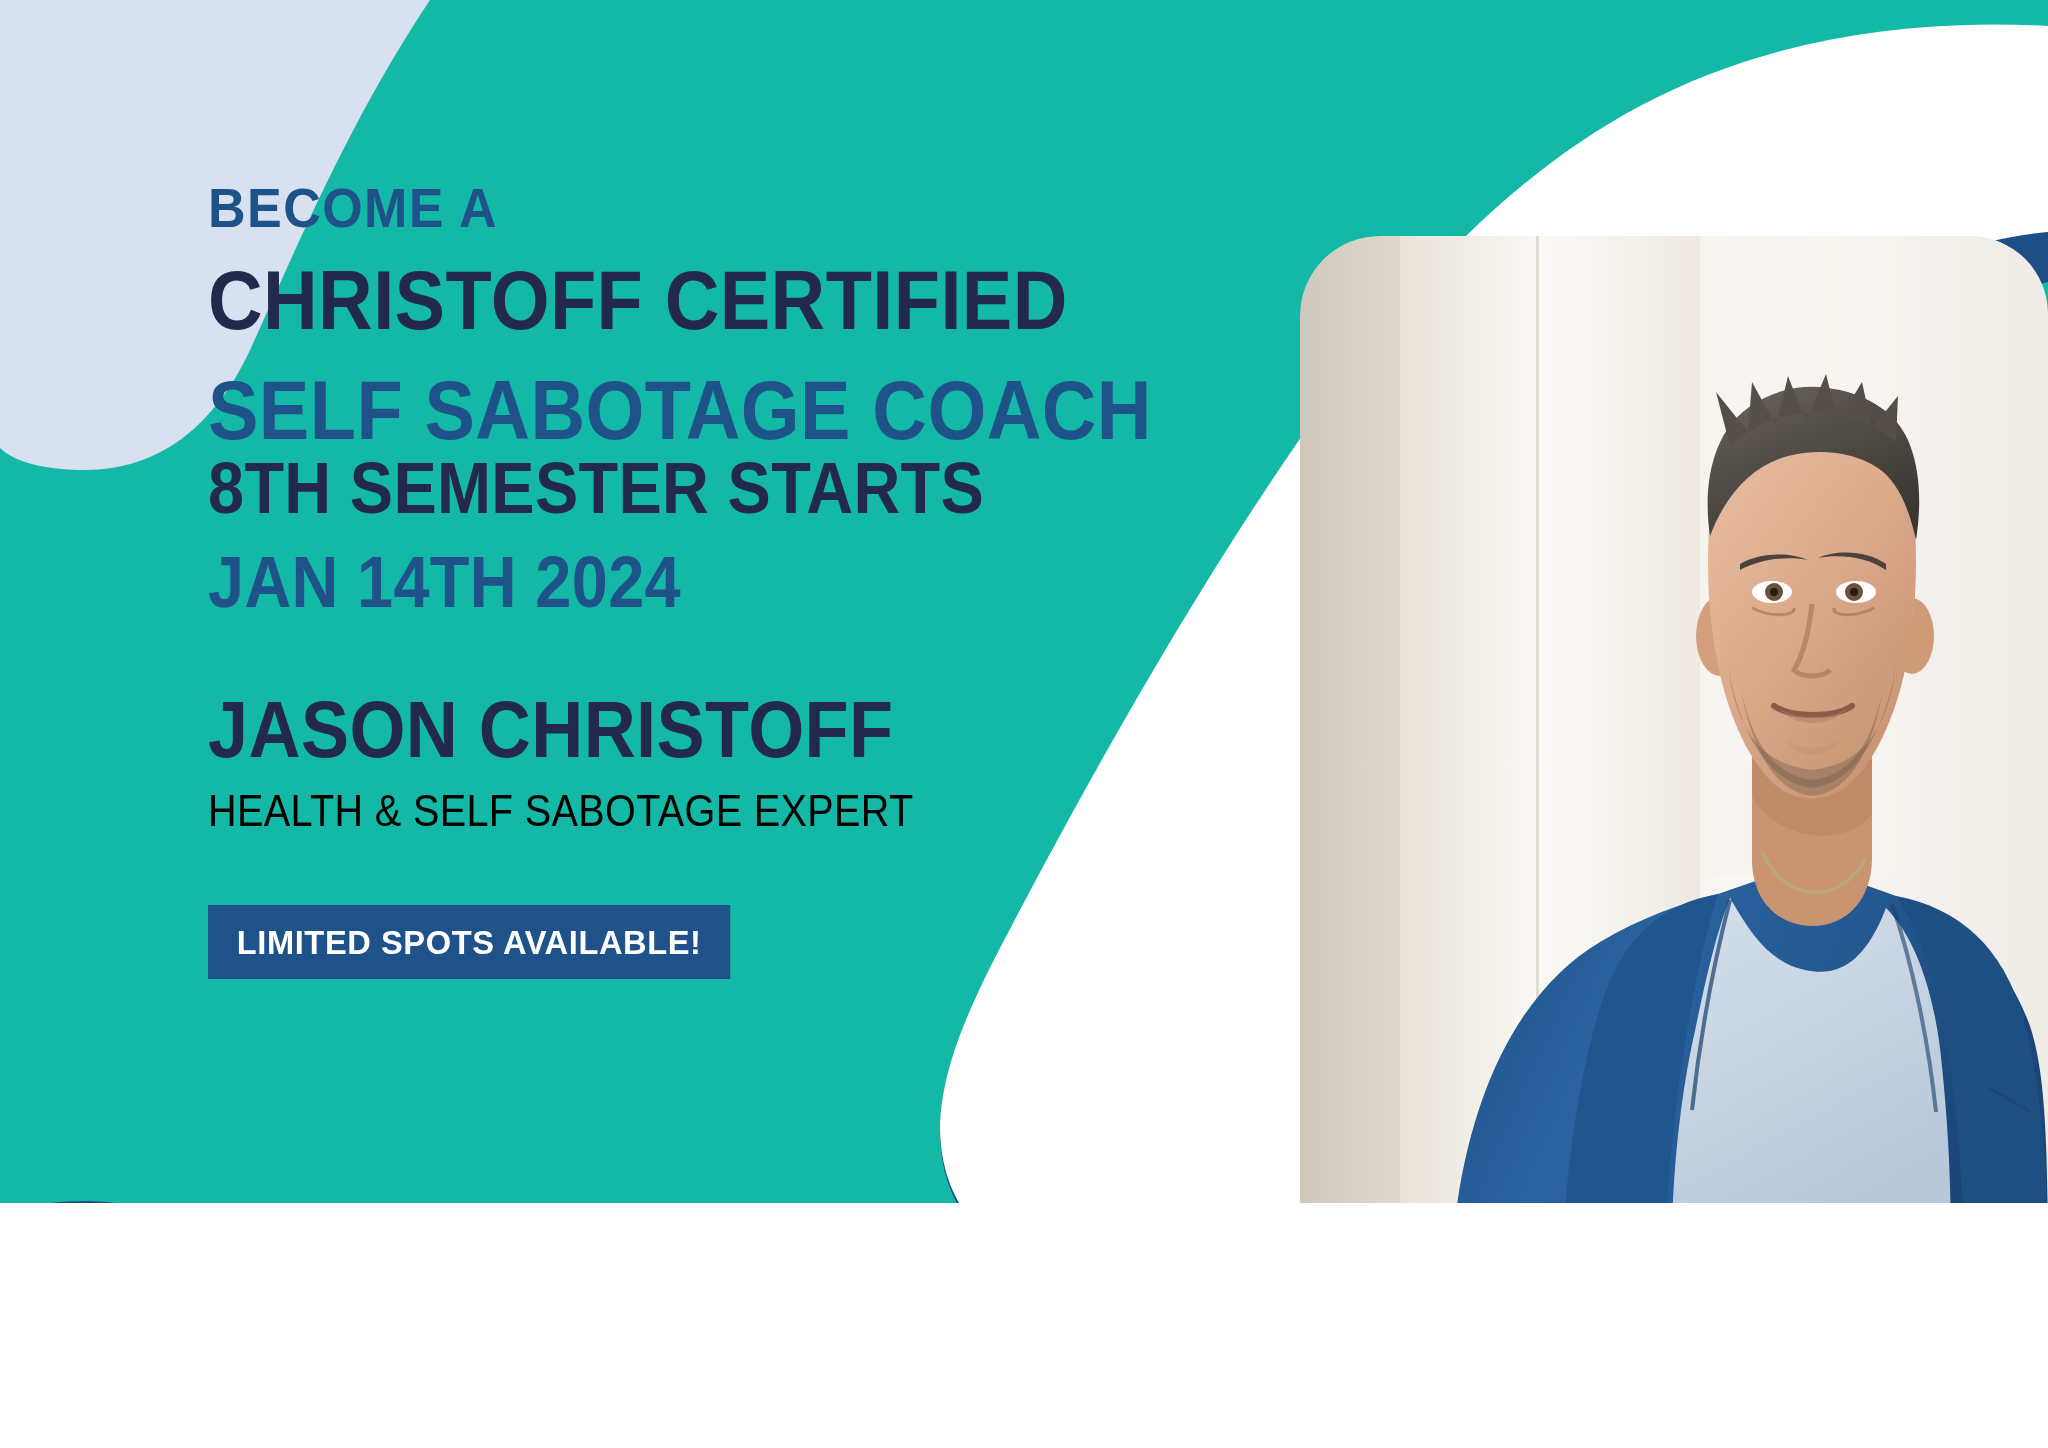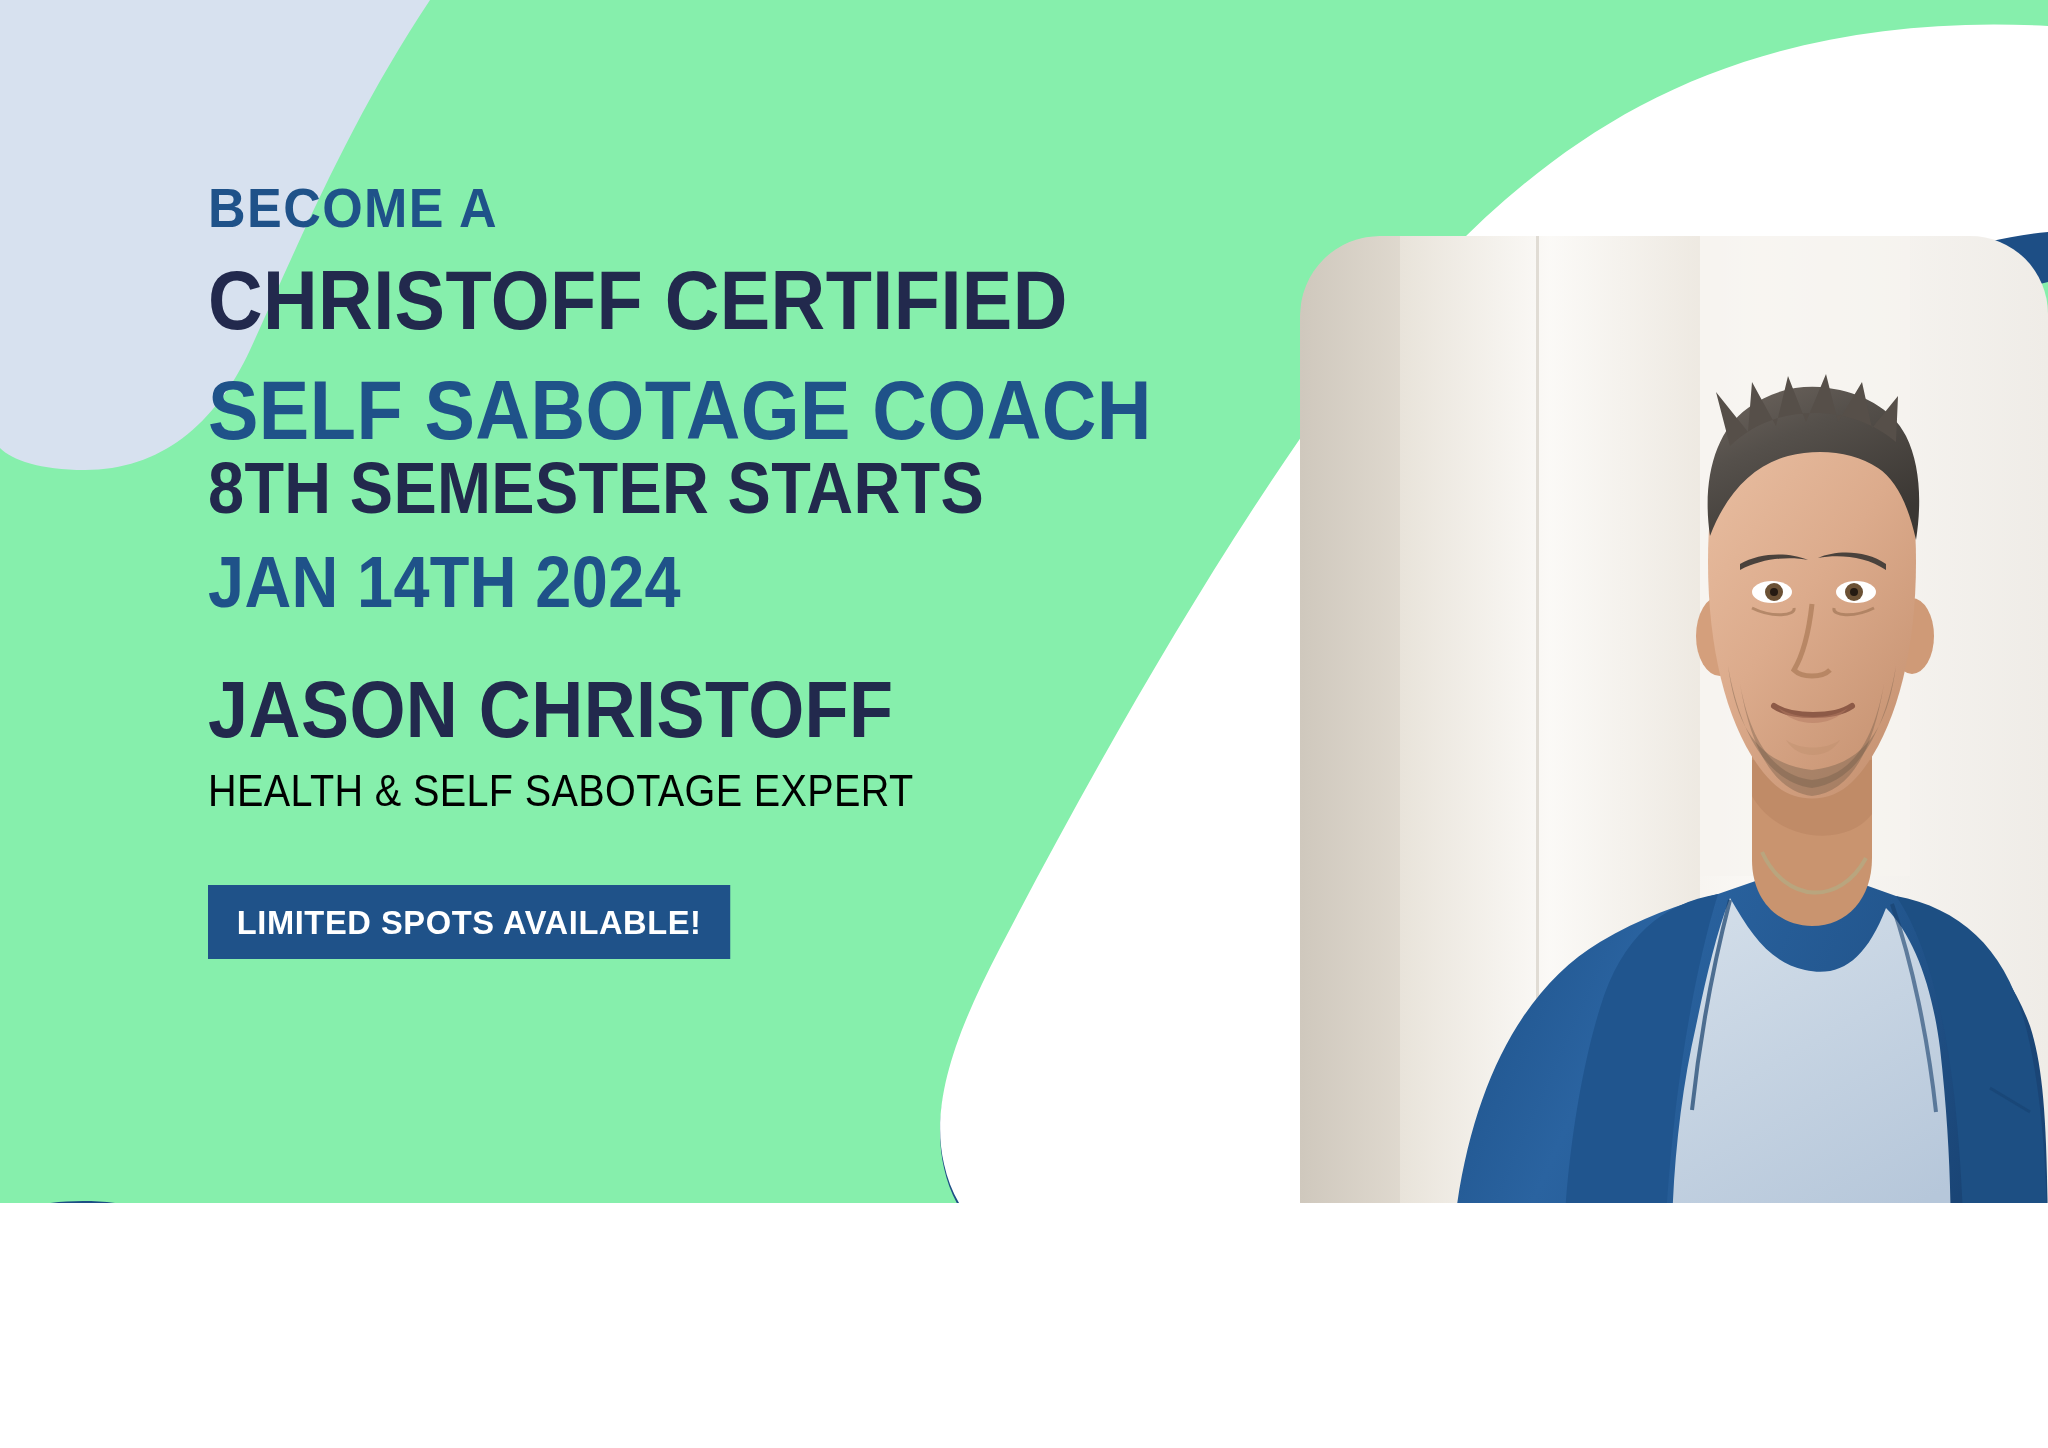--- a/index.html
+++ b/index.html
@@ -8,21 +8,21 @@
     background: #ffffff;
   }
   body {
     font-family: "Liberation Sans", sans-serif;
   }
   #poster {
     position: relative;
     width: 2048px;
     height: 1203px;
     overflow: hidden;
-    background: #86efac;
+    background: #14b8a6;
   }
 
   
   .bg-layer {
     position: absolute;
     inset: 0;
     width: 2048px;
     height: 1448px;
     pointer-events: none;
   }
@@ -86,21 +86,21 @@
     font-weight: 700;
     letter-spacing: 0.4px;
     color: #1f5289;
     line-height: 1.0;
     margin: 0;
     transform: scaleX(0.9);
     transform-origin: left center;
   }
 
   .presenter-block {
-    margin-top: 52px;
+    margin-top: 72px;
   }
   .line-name {
     font-size: 80px;
     font-weight: 700;
     letter-spacing: 0.5px;
     color: #22294d;
     line-height: 1.0;
     margin: 0 0 18px 0;
     transform: scaleX(0.9);
     transform-origin: left center;

